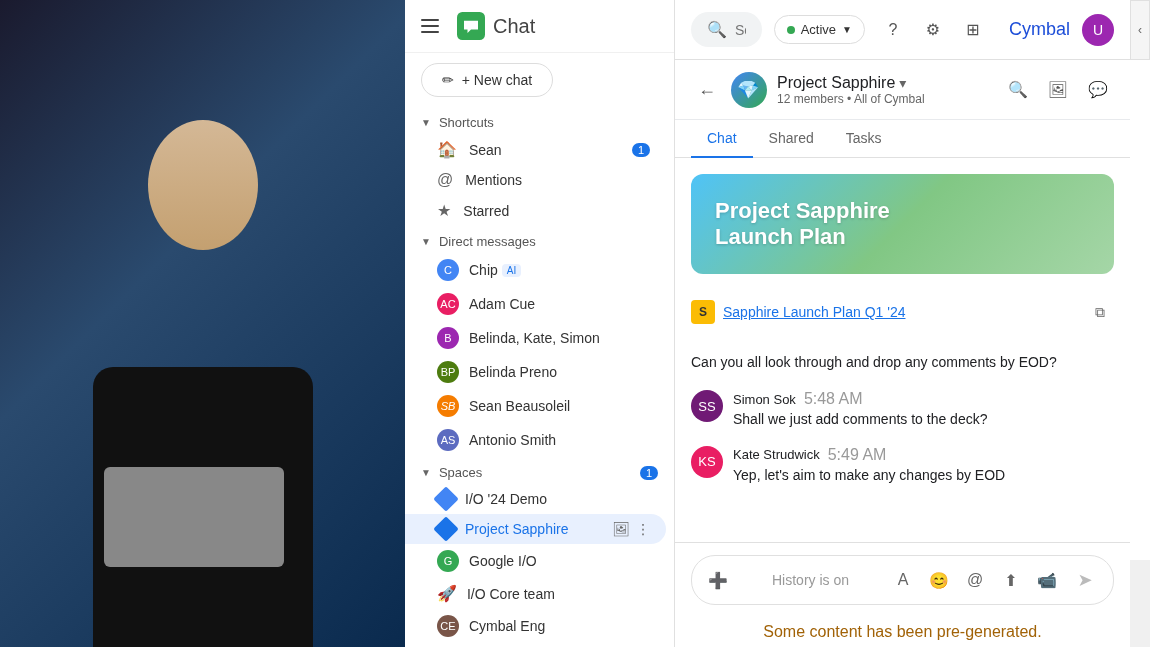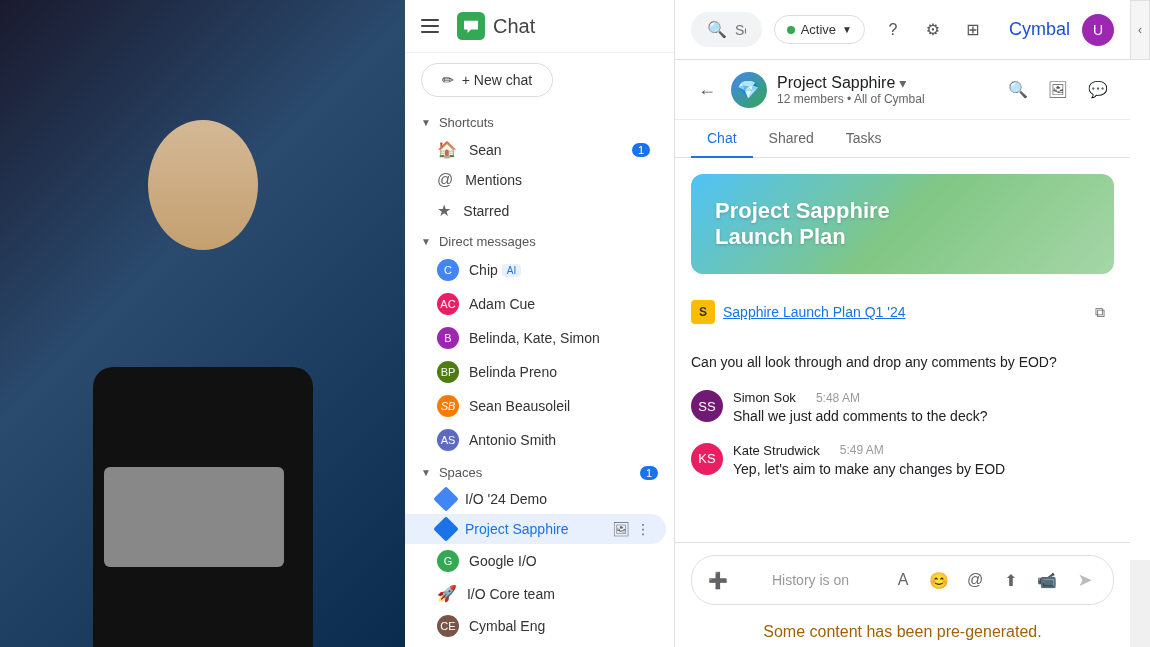--- a/index.html
+++ b/index.html
@@ -462,30 +462,30 @@
       align-items: center;
       justify-content: center;
       font-size: 13px;
       font-weight: 500;
       color: #fff;
     }
     .msg-content { flex: 1; }
     .msg-author-line {
       display: flex;
       align-items: center;
-      gap: 20px;
+      gap: 8px;
       margin-bottom: 2px;
     }
     .msg-author {
       font-size: 13px;
       font-weight: 500;
       color: #202124;
     }
     .msg-time {
-      font-size: 12px;
+      font-size: 16px;
       color: #999;
     }
     .msg-text {
       font-size: 14px;
       color: #202124;
       line-height: 1.4;
     }
 
     
     .input-area {

